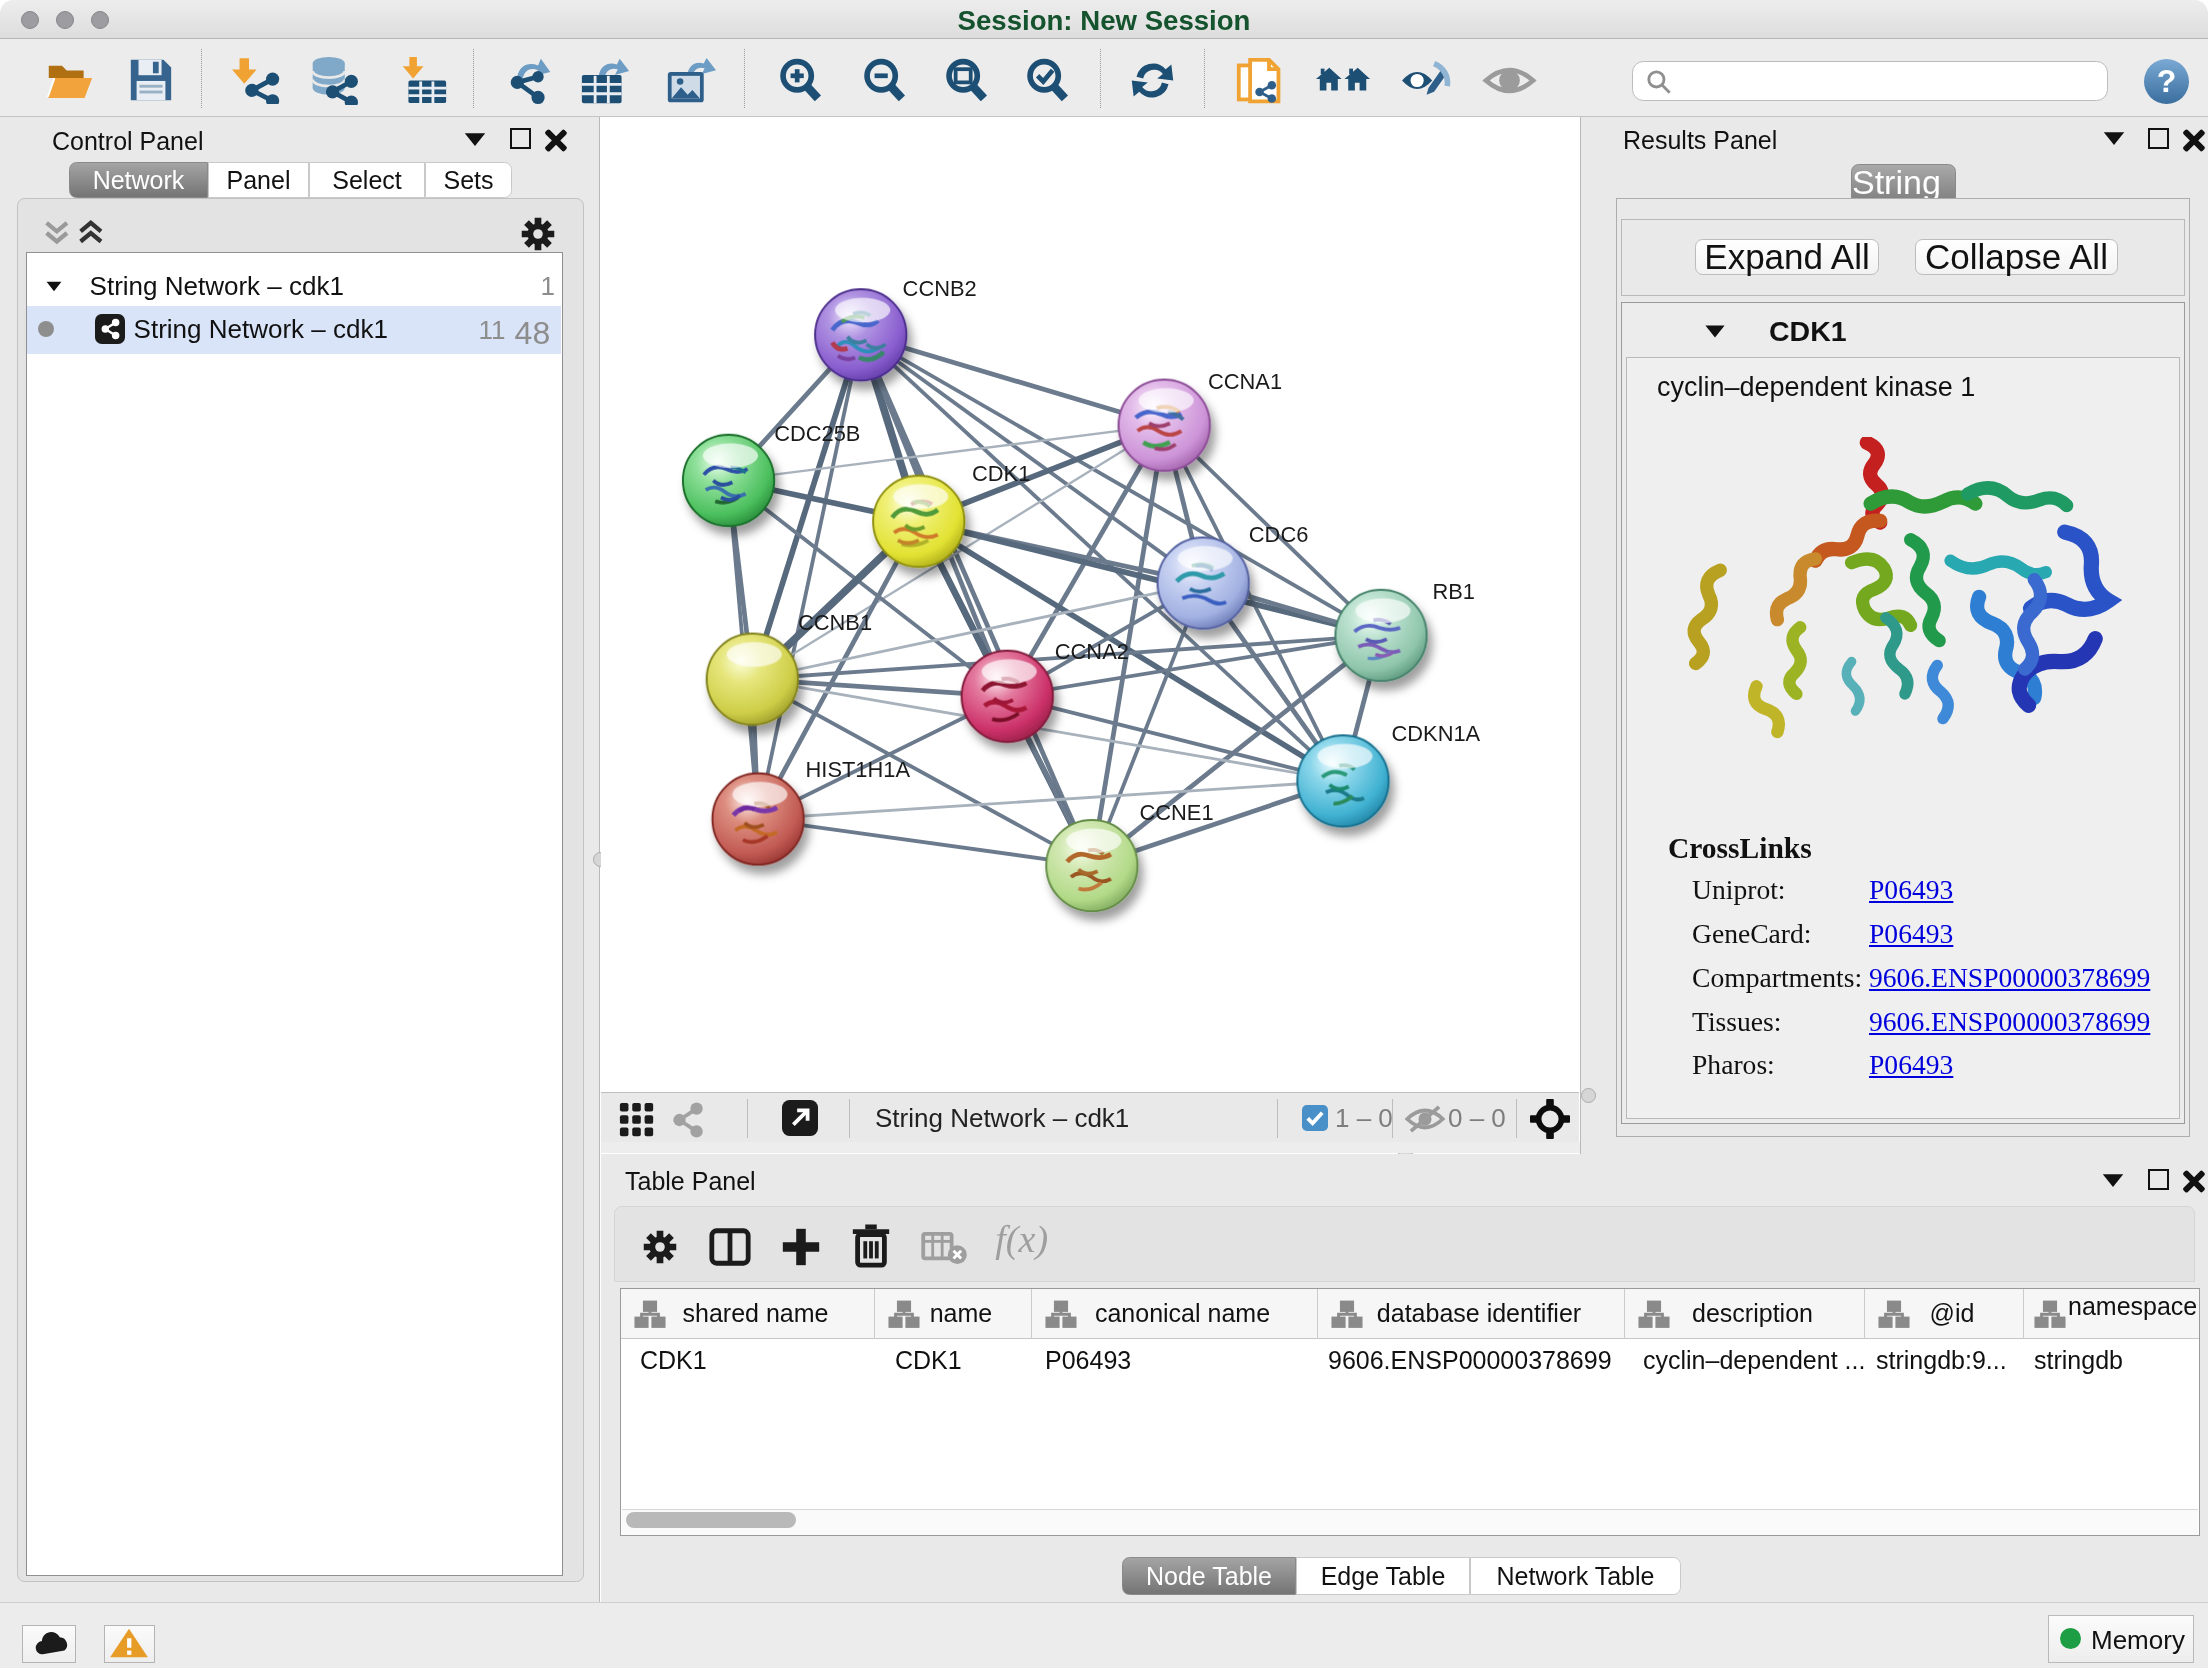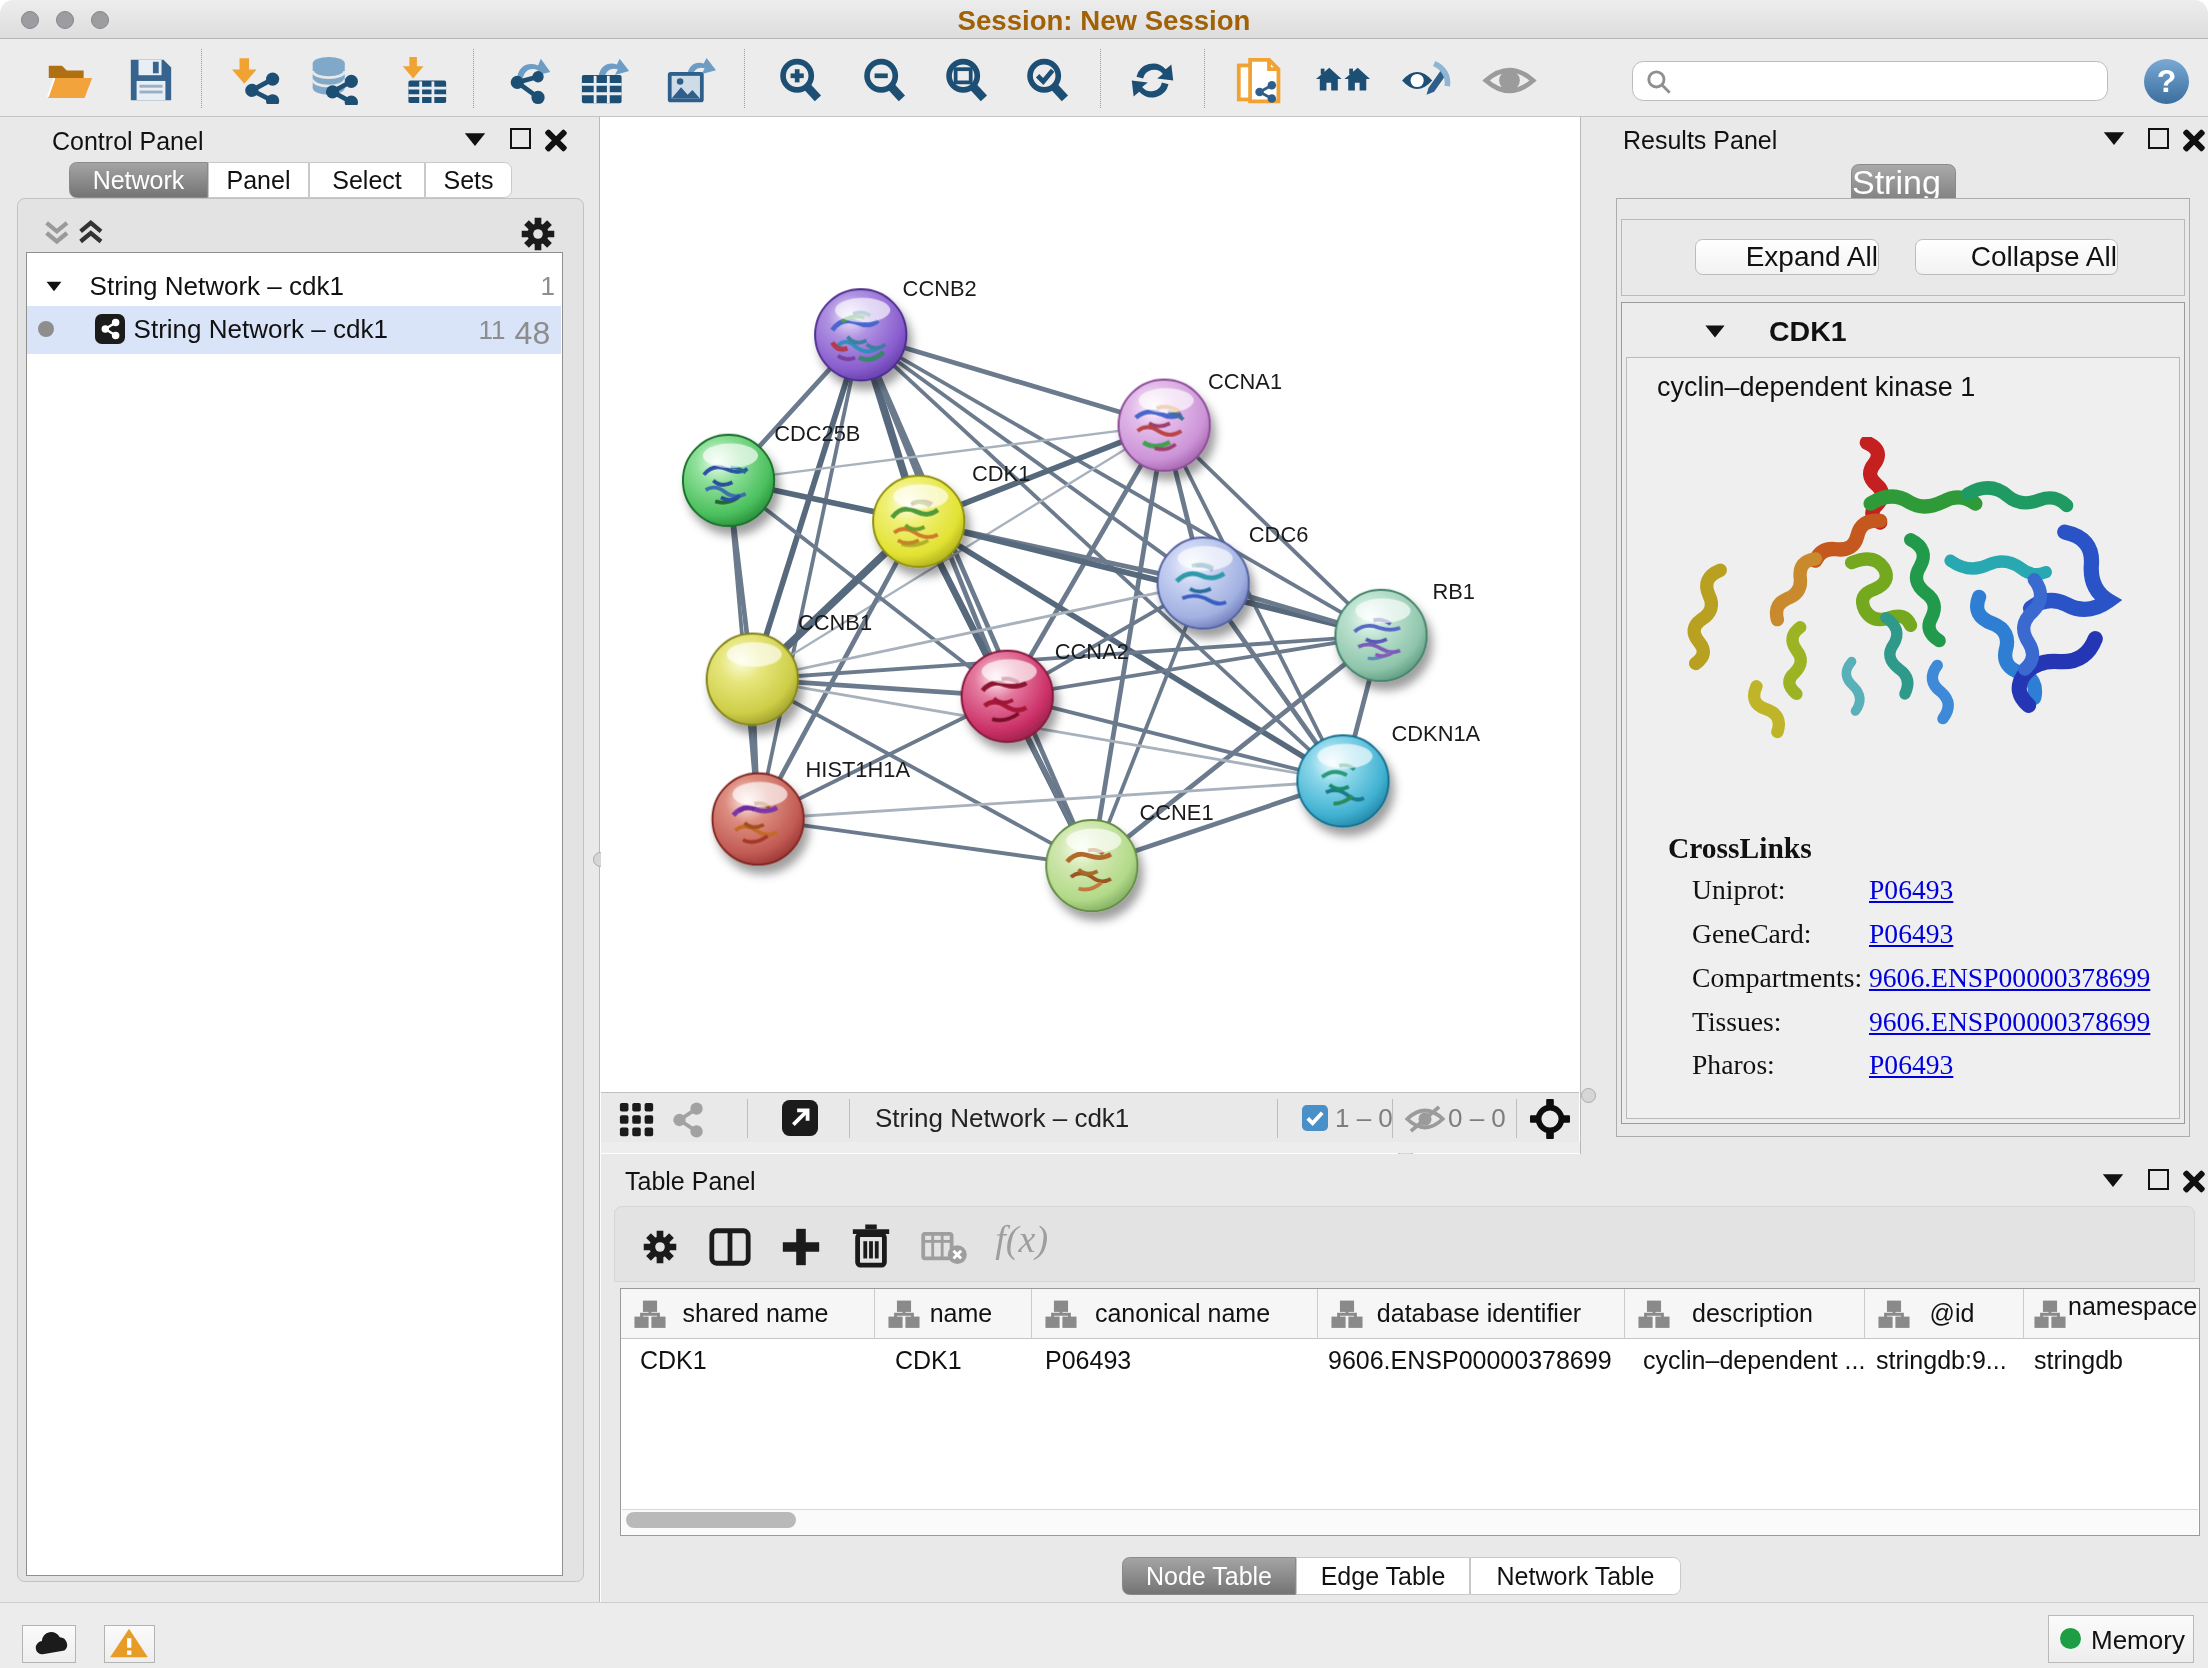--- a/index.html
+++ b/index.html
@@ -2,21 +2,21 @@
 <html style="font-size:15px"><head>
 <meta charset="utf-8">
 <style>
 html,body{margin:0;padding:0;background:#ffffff;}
 *{box-sizing:border-box;}
 #root{position:relative;width:2208px;height:1668px;font-family:"Liberation Sans",sans-serif;overflow:hidden;background:#ffffff;}
 .abs{position:absolute;}
 
 #titlebar{left:0;top:0;width:2208px;height:39px;background:linear-gradient(#ededed,#dddddd);border-bottom:1px solid #b6b6b6;border-radius:13.3px 13.3px 0 0;}
 .tl{top:11.4px;width:18px;height:18px;border-radius:50%;background:#9c9ca1;border:1px solid #86868b;}
-#wtitle{top:4.8px;left:0;width:2208px;text-align:center;font-size:27.6px;font-weight:bold;color:#a16207;}
+#wtitle{top:4.8px;left:0;width:2208px;text-align:center;font-size:27.6px;font-weight:bold;color:#14532d;}
 
 #toolbar{left:0;top:39px;width:2208px;height:78px;background:#ececec;border-bottom:1px solid #c4c4c4;}
 .tsep{top:49px;width:0px;height:59px;border-left:1.9px dotted #9a9a9a;}
 .ticon{top:56px;}
 
 .paneltitle{font-size:25px;color:#111;}
 .winbtn-min{width:21px;height:21px;border:2.9px solid #111;background:transparent;}
 .xmark{position:absolute;width:25px;height:25px;}
 .xmark:before,.xmark:after{content:"";position:absolute;left:10.5px;top:-1px;width:5.7px;height:27px;background:#111;border-radius:1.9px;}
 .xmark:before{transform:rotate(45deg);}
@@ -29,21 +29,21 @@
 #cbox{left:17px;top:81px;width:567px;height:1384px;background:#e3e3e3;border:1px solid #c2c2c2;border-radius:7.6px;}
 #clist{left:7.6px;top:53px;width:537px;height:1324px;background:#ffffff;border:1.9px solid #8f8f8f;}
 .gray{color:#8d8d8d;}
 
 #canvas{left:601px;top:117px;width:978px;height:975px;background:#ffffff;}
 #cantool{left:601px;top:1092px;width:978px;height:50px;background:#e9e9e9;border-top:1px solid #bfbfbf;}
 .vsep{top:5.7px;width:0;height:39px;border-left:1px solid #bdbdbd;position:absolute;}
 
 #rpanel{left:1580px;top:117px;width:629px;height:1037px;background:#e9e9e9;border-left:1px solid #b9b9b9;}
 #rbox{left:35px;top:81px;width:574px;height:939px;border:1px solid #adadad;background:#e9e9e9;}
-.btn{position:absolute;background:linear-gradient(#ffffff,#f2f2f2);border:1px solid #bcbcbc;border-radius:7.6px;font-size:28px;color:#111;text-align:right;}
+.btn{position:absolute;background:linear-gradient(#ffffff,#f2f2f2);border:1px solid #bcbcbc;border-radius:7.6px;font-size:35px;color:#111;text-align:center;}
 #stringtab{left:270px;top:47px;width:105px;height:43px;background:linear-gradient(#a9a9a9,#7b7b7b);border:1px solid #8a8a8a;border-radius:7.6px;color:#fff;font-size:34px;text-align:left;line-height:34px;}
 
 #tpanel{left:601px;top:1154px;width:1607px;height:448px;background:#e9e9e9;}
 #ttool{left:13.3px;top:52px;width:1581px;height:76px;background:#e3e3e3;border:1px solid #d5d5d5;border-radius:7.6px 7.6px 0 0;}
 #tbox{left:19px;top:134px;width:1580px;height:248px;background:#ffffff;border:1px solid #9a9a9a;}
 .th{position:absolute;top:0;height:49px;border-right:1px solid #cccccc;background:#f6f6f6;font-size:25px;color:#111;}
 .td{position:absolute;top:49px;height:40px;font-size:25px;color:#111;}
 .ttab{position:absolute;top:0;height:38px;background:#ffffff;border:1px solid #c9c9c9;font-size:25px;color:#111;text-align:center;line-height:36px;}
 
 #status{left:0;top:1602px;width:2208px;height:67px;background:#ececec;border-top:1px solid #cfcfcf;}

